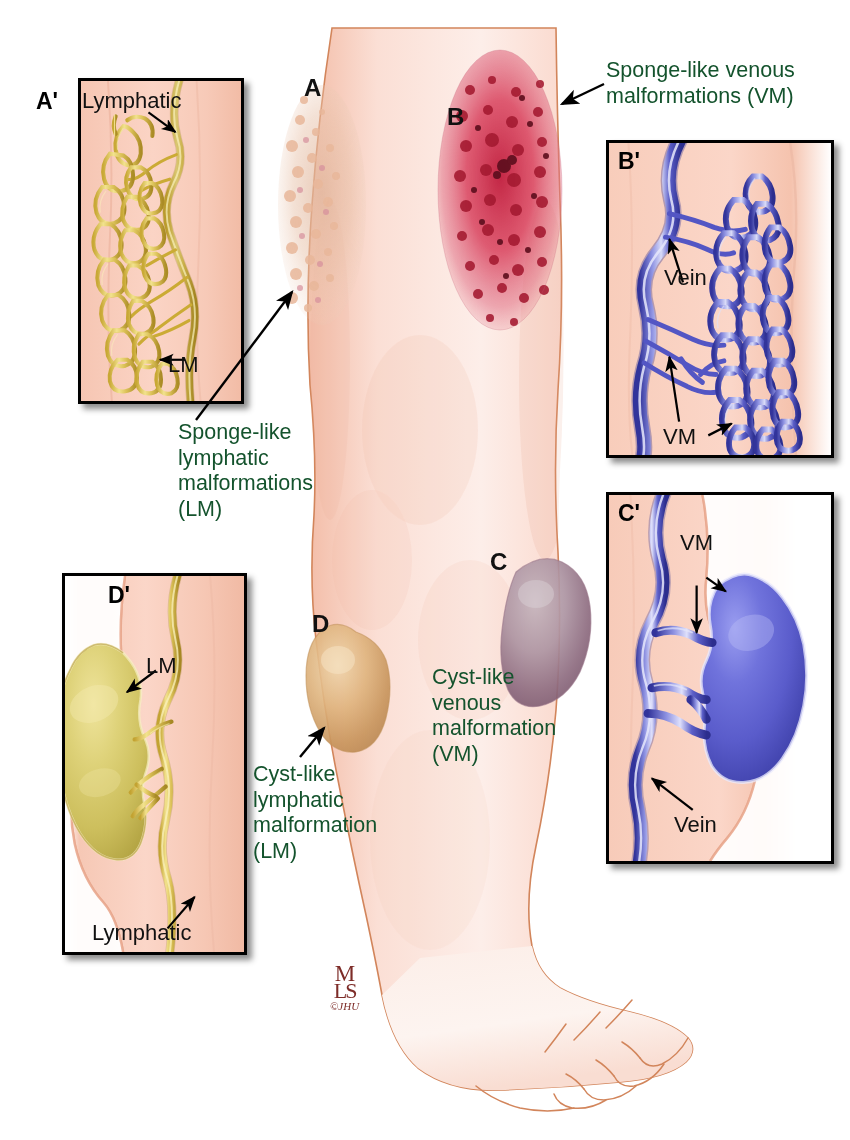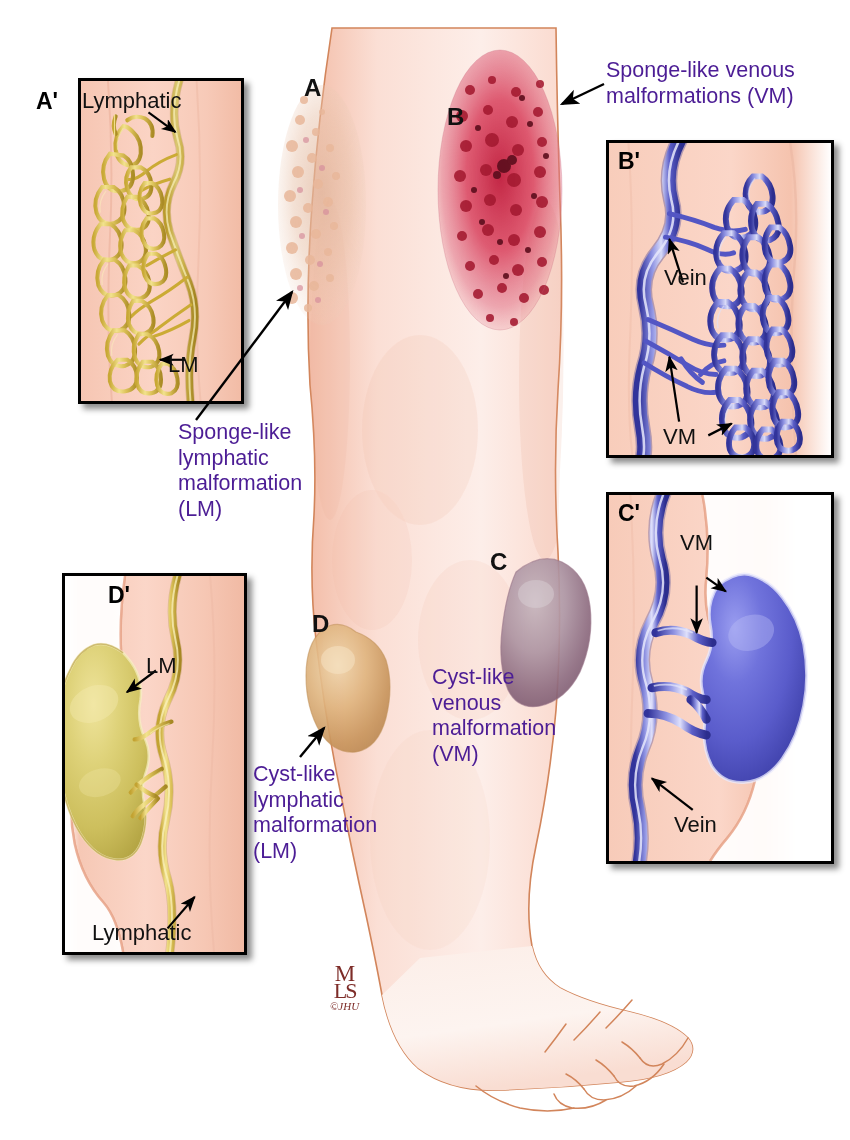--- a/index.html
+++ b/index.html
@@ -29,21 +29,21 @@
     color:#000;
     letter-spacing:0px;
     z-index:6;
   }
 
   
   .caption{
     position:absolute;
     font-size:21.5px;
     line-height:25.5px;
-    color:#4c1d95;
+    color:#14532d;
     white-space:pre-line;
   }
   .leg-letter{
     position:absolute;
     font-weight:bold;
     font-size:24px;
     color:#111;
   }
   .inpanel-label{
     position:absolute;
@@ -636,21 +636,21 @@
 
   <div class="leg-letter" style="left:304px;top:74px;">A</div>
   <div class="leg-letter" style="left:447px;top:103px;">B</div>
   <div class="leg-letter" style="left:490px;top:548px;">C</div>
   <div class="leg-letter" style="left:312px;top:610px;">D</div>
 
   <div class="caption" style="left:606px;top:58px;">Sponge-like venous
 malformations (VM)</div>
   <div class="caption" style="left:178px;top:420px;">Sponge-like
 lymphatic
-malformation
+malformations
 (LM)</div>
   <div class="caption" style="left:432px;top:665px;">Cyst-like
 venous
 malformation
 (VM)</div>
   <div class="caption" style="left:253px;top:762px;">Cyst-like
 lymphatic
 malformation
 (LM)</div>
 

